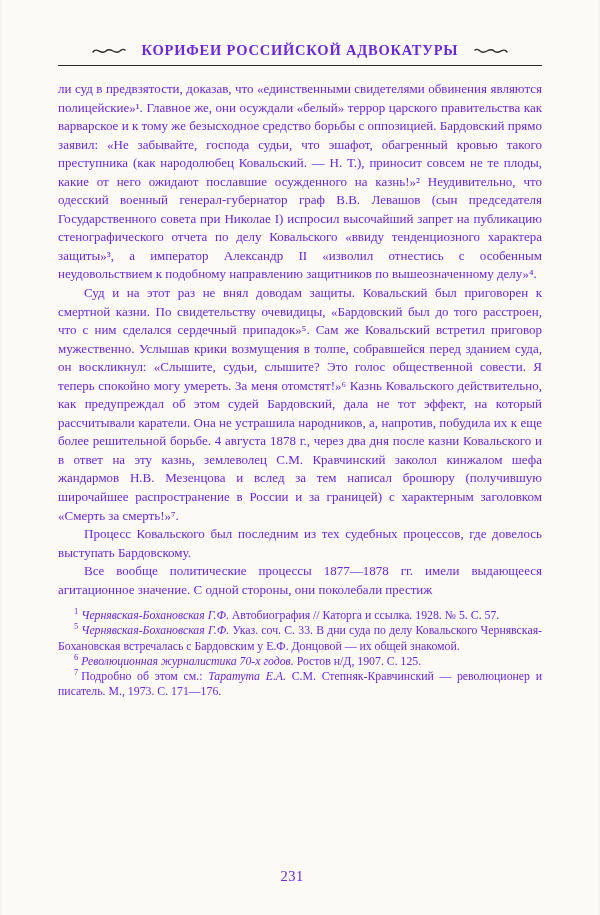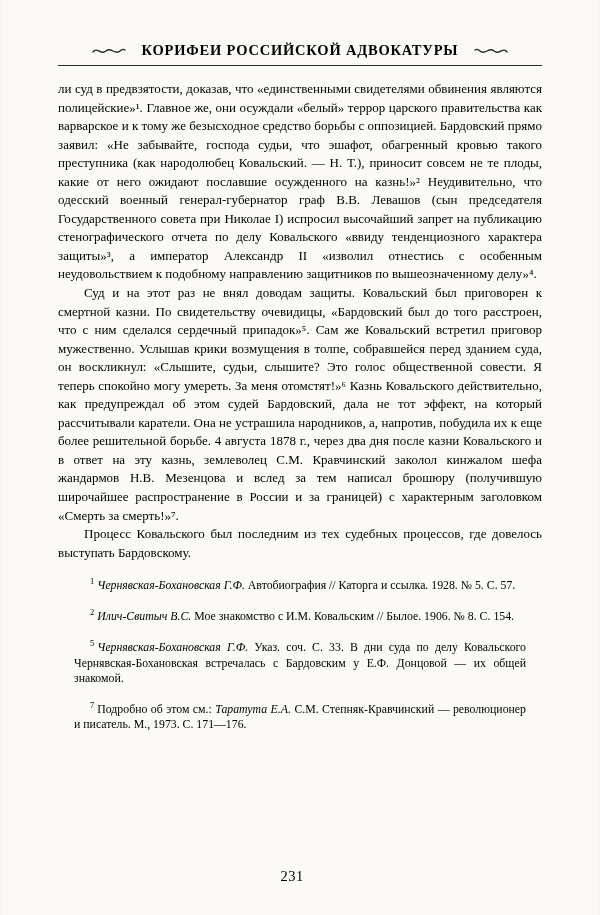--- a/index.html
+++ b/index.html
@@ -3,21 +3,21 @@
 <meta charset="utf-8">
 <style>
   html, body { margin: 0; padding: 0; background: #f6f5f2; }
   .page {
     position: relative;
     width: 596px;
     height: 915px;
     box-sizing: border-box;
     margin: 0 auto;
     background: #fbfaf7;
-    color: #000000;
+    color: #6d28d9;
     font-family: "Liberation Serif", serif;
     padding: 42px 56px 0 56px;
     overflow: hidden;
   }
   .running-header {
     display: flex;
     align-items: center;
     justify-content: center;
     gap: 16px;
   }
@@ -42,21 +42,21 @@
     text-align: justify;
     text-indent: 26px;
   }
   .body-text p.cont { text-indent: 0; }
   .footnotes {
     margin-top: 9px;
     font-size: 11.8px;
     line-height: 15.1px;
     text-align: justify;
   }
-  .fn { margin: 16px; text-indent: 16px; }
+  .fn { margin: 0; text-indent: 16px; }
   .fn sup {
     font-size: 8.5px;
     line-height: 0;
     margin-right: 3px;
   }
   .page-number {
     position: absolute;
     left: 0;
     right: 16px;
     bottom: 30px;
@@ -83,24 +83,25 @@
       </svg>
     </span>
   </header>
 
   <hr class="header-rule">
 
   <main class="body-text">
     <p class="cont">ли суд в предвзятости, доказав, что «единственными свидетелями обвинения являются полицейские»¹. Главное же, они осуждали «белый» террор царского правительства как варварское и к тому же безысходное средство борьбы с оппозицией. Бардовский прямо заявил: «Не забывайте, господа судьи, что эшафот, обагренный кровью такого преступника (как народолюбец Ковальский. — Н. Т.), приносит совсем не те плоды, какие от него ожидают пославшие осужденного на казнь!»² Неудивительно, что одесский военный генерал-губернатор граф В.В. Левашов (сын председателя Государственного совета при Николае I) испросил высочайший запрет на публикацию стенографического отчета по делу Ковальского «ввиду тенденциозного характера защиты»³, а император Александр II «изволил отнестись с особенным неудовольствием к подобному направлению защитников по вышеозначенному делу»⁴.</p>
     <p>Суд и на этот раз не внял доводам защиты. Ковальский был приговорен к смертной казни. По свидетельству очевидицы, «Бардовский был до того расстроен, что с ним сделался сердечный припадок»⁵. Сам же Ковальский встретил приговор мужественно. Услышав крики возмущения в толпе, собравшейся перед зданием суда, он воскликнул: «Слышите, судьи, слышите? Это голос общественной совести. Я теперь спокойно могу умереть. За меня отомстят!»⁶ Казнь Ковальского действительно, как предупреждал об этом судей Бардовский, дала не тот эффект, на который рассчитывали каратели. Она не устрашила народников, а, напротив, побудила их к еще более решительной борьбе. 4 августа 1878 г., через два дня после казни Ковальского и в ответ на эту казнь, землеволец С.М. Кравчинский заколол кинжалом шефа жандармов Н.В. Мезенцова и вслед за тем написал брошюру (получившую широчайшее распространение в России и за границей) с характерным заголовком «Смерть за смерть!»⁷.</p>
     <p>Процесс Ковальского был последним из тех судебных процессов, где довелось выступать Бардовскому.</p>
+    <p>Все вообще политические процессы 1877—1878 гг. имели выдающееся агитационное значение. С одной стороны, они поколебали престиж</p>
   </main>
 
   <footer class="footnotes">
     <p class="fn"><sup>1</sup><span></span><i>Чернявская-Бохановская Г.Ф.</i><span> Автобиография // Каторга и ссылка. 1928. № 5. С. 57.</span></p>
-    <p class="fn"><sup>2</sup><span></span><i>Илич-Свитыч В.С.</i><span> Мое знакомство с И.М. Ковальским // Былое. 1906. № 8. С. 154.</span></p>
     <p class="fn"><sup>5</sup><span></span><i>Чернявская-Бохановская Г.Ф.</i><span> Указ. соч. С. 33. В дни суда по делу Ковальского Чернявская-Бохановская встречалась с Бардовским у Е.Ф. Донцовой — их общей знакомой.</span></p>
+    <p class="fn"><sup>6</sup><span></span><i>Революционная журналистика 70-х годов.</i><span> Ростов н/Д, 1907. С. 125.</span></p>
     <p class="fn"><sup>7</sup><span>Подробно об этом см.: </span><i>Таратута Е.А.</i><span> С.М. Степняк-Кравчинский — революционер и писатель. М., 1973. С. 171—176.</span></p>
   </footer>
 
   <div class="page-number">231</div>
 
 </div>
 
 </body></html>

